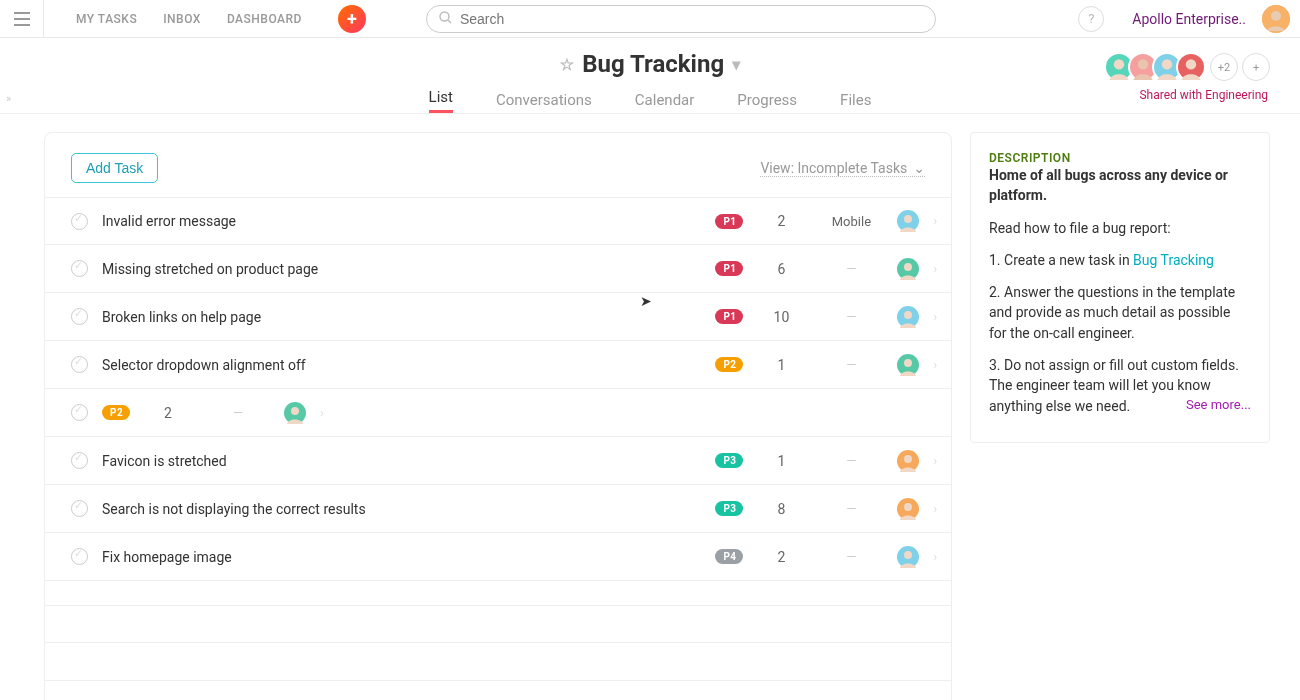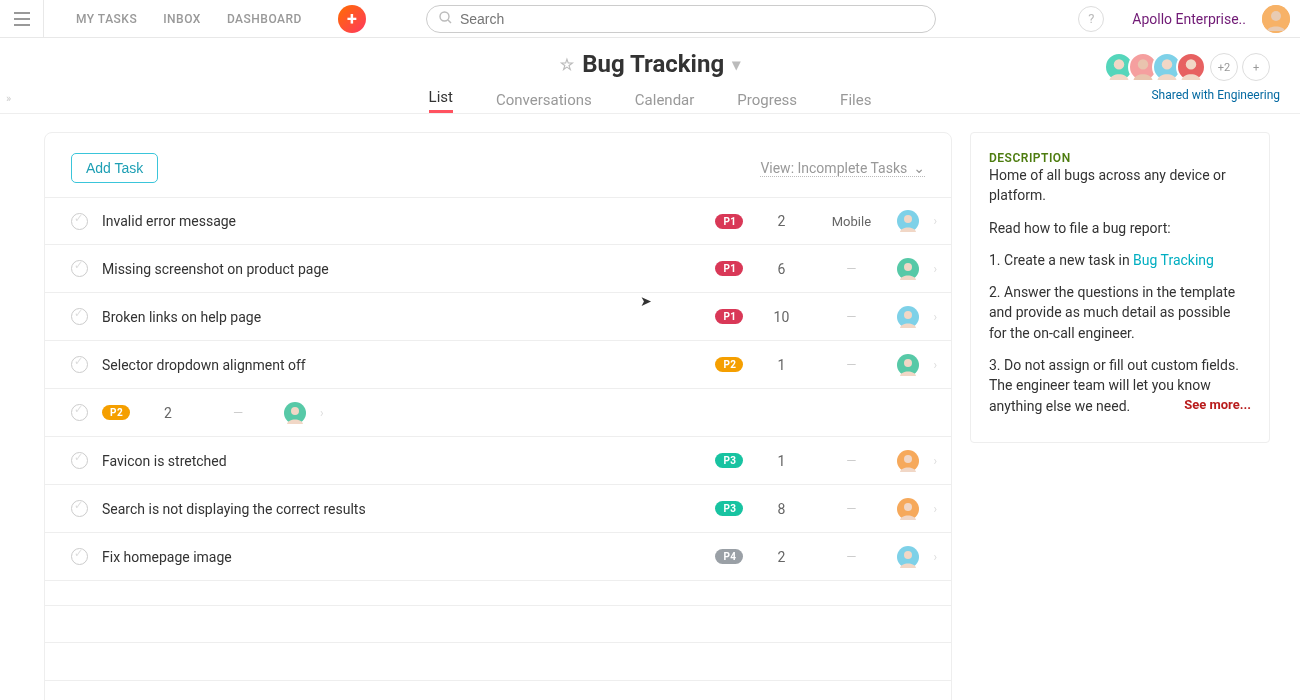--- a/index.html
+++ b/index.html
@@ -154,24 +154,24 @@
       border-radius: 50%;
       border: 1px solid #ddd;
       font-size: 11px;
       color: #999;
       display: flex; align-items: center; justify-content: center;
       margin-left: 4px;
       background: #fff;
     }
     .shared-with {
       position: absolute;
-      right: 20px;
+      right: 32px;
       top: 50px;
       font-size: 12px;
-      color: #0369a1;
+      color: #be185d;
     }
 
     
     .content {
       display: flex;
       gap: 18px;
       padding: 18px 30px 0 44px;
     }
     .main-panel {
       flex: 1;
@@ -197,21 +197,21 @@
       font-weight: 600;
       margin-bottom: 0;
     }
     .description-card p {
       font-size: 14px;
       line-height: 1.45;
       color: #333;
       margin-bottom: 12px;
     }
     .description-card .link { color: #00aec1; }
-    .see-more { color: #b91c1c; font-size: 13px; float: right; cursor: pointer; font-weight: bold; }
+    .see-more { color: #a21caf; font-size: 13px; float: right; cursor: pointer; }
 
     
     .list-header {
       display: flex;
       align-items: center;
       justify-content: space-between;
       padding: 0 26px 14px 26px;
     }
     .add-task-btn {
       border: 1px solid #3ac5da;
@@ -402,21 +402,21 @@
           <span class="task-count">2</span>
           <span class="task-platform">Mobile</span>
           <span class="assignee" style="background: rgb(126, 209, 232);"><svg class="face" viewBox="0 0 22 22">
               <circle cx="11" cy="9" r="4" fill="#f1d7c6"></circle>
               <path d="M3 22c1-6 15-6 16 0" fill="#f1d7c6"></path>
             </svg></span>
           <span class="row-caret">›</span>
         </div>
         <div class="task-row">
           <span class="check"></span>
-          <span class="task-title">Missing screenshot on product page</span>
+          <span class="task-title">Missing stretched on product page</span>
           <span class="priority" style="background: rgb(217, 56, 87);">P1</span>
           <span class="task-count">6</span>
           <span class="task-platform empty">—</span>
           <span class="assignee" style="background: rgb(87, 201, 167);"><svg class="face" viewBox="0 0 22 22">
               <circle cx="11" cy="9" r="4" fill="#f1d7c6"></circle>
               <path d="M3 22c1-6 15-6 16 0" fill="#f1d7c6"></path>
             </svg></span>
           <span class="row-caret">›</span>
         </div>
         <div class="task-row">
@@ -495,21 +495,21 @@
     <div class="empty-row" style="border-top:1px solid #eee;margin-top:24px"></div>
     <div class="empty-row"></div>
     <div class="empty-row"></div>
 
     <span class="cursor-arrow">➤</span>
   </div>
 
   <div class="side-panel">
     <div class="description-card">
       <h4>DESCRIPTION</h4>
-      <p style="font-weight:400">Home of all bugs across any device or platform.</p>
+      <p style="font-weight:700">Home of all bugs across any device or platform.</p>
       <p>Read how to file a bug report:</p>
       <p>
         <span>1. Create a new task in </span><span class="link">Bug Tracking</span>
       </p>
       <p>2. Answer the questions in the template and provide as much detail as possible for the on-call engineer.</p>
       <p>
         <span>3. Do not assign or fill out custom fields. The engineer team will let you know anything else we need.</span>
         <span class="see-more">See more...</span>
       </p>
     </div>

